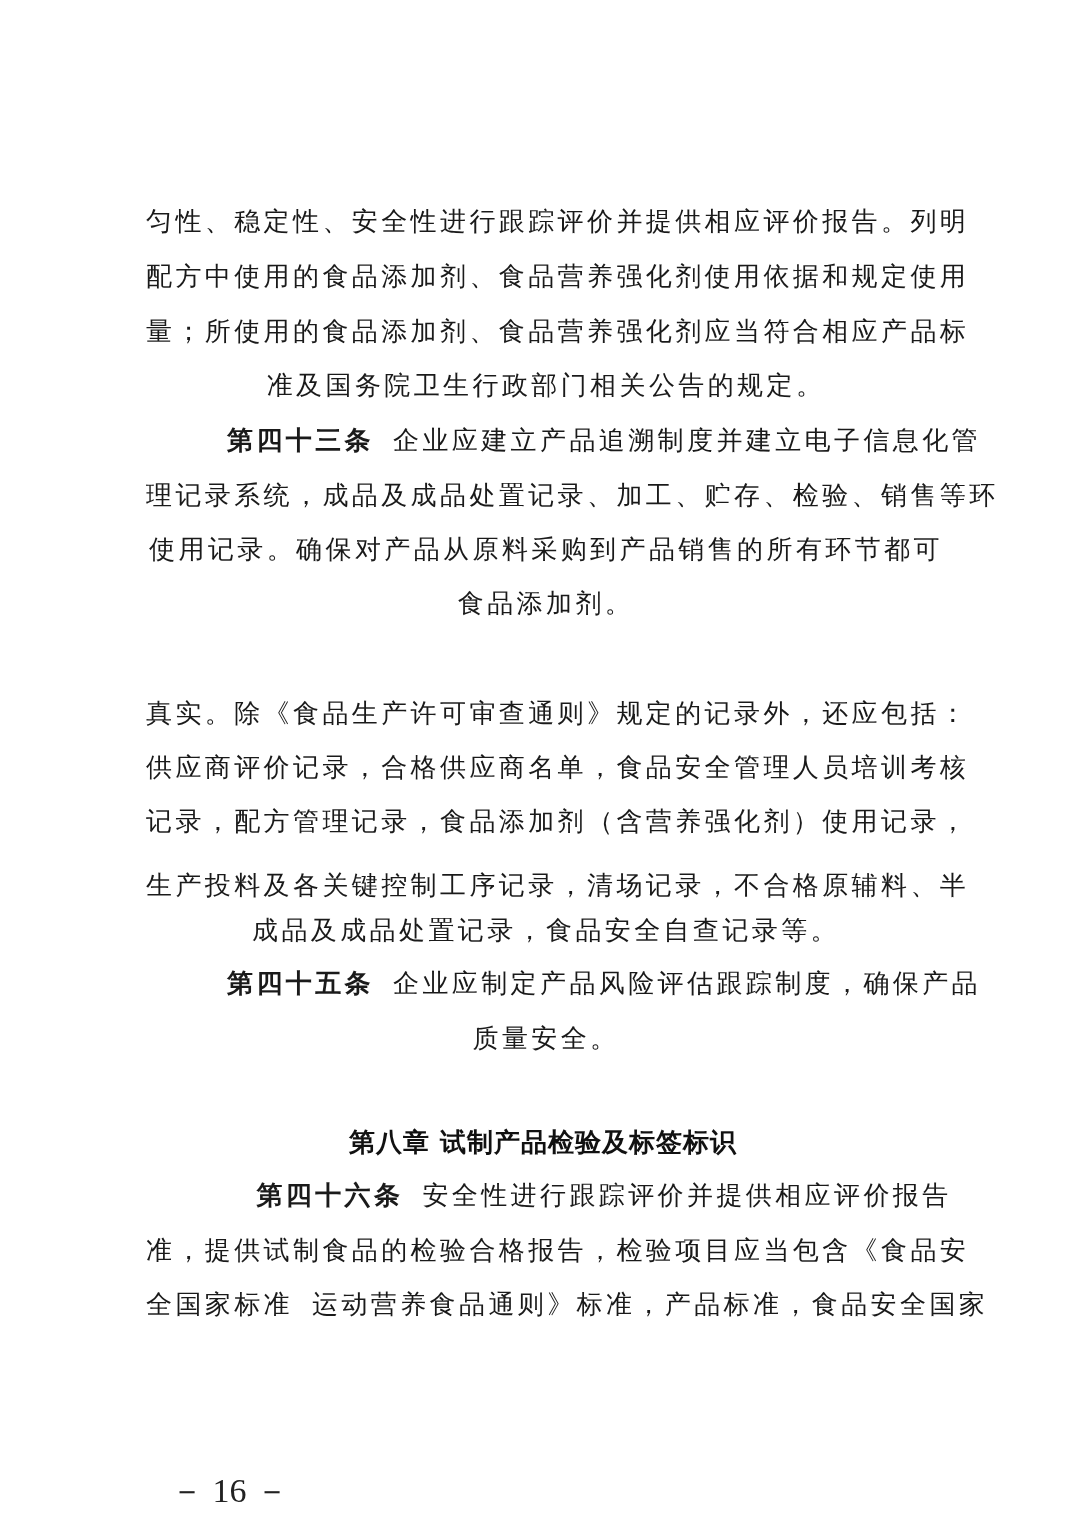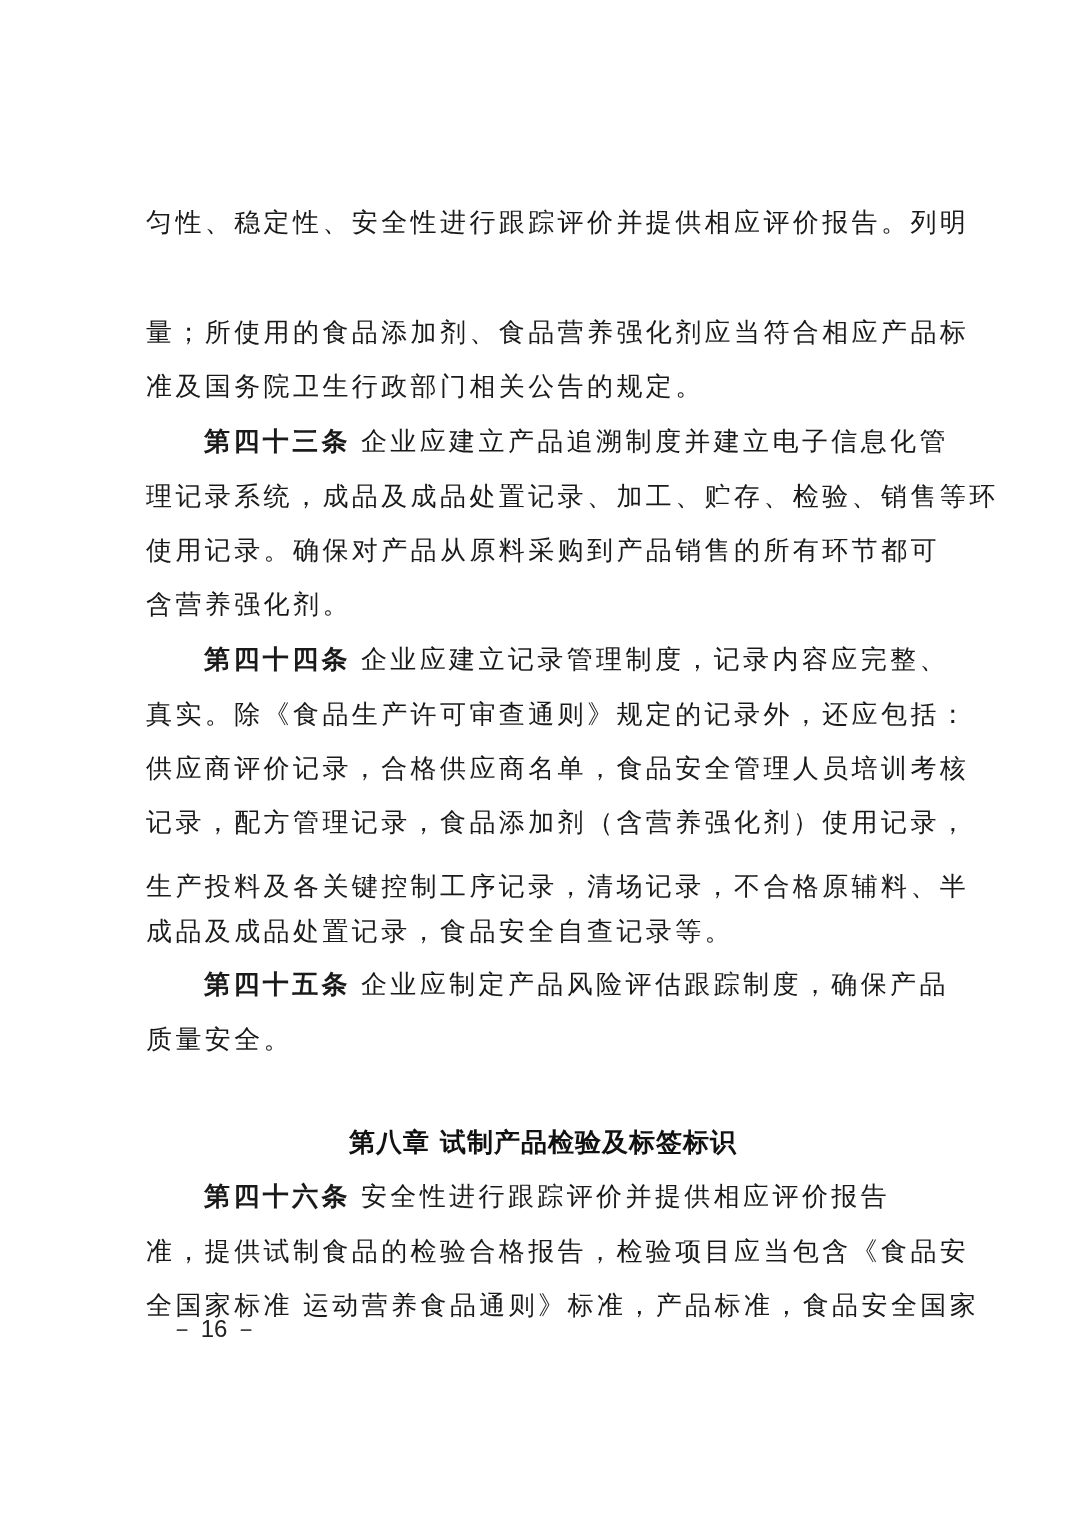--- a/index.html
+++ b/index.html
@@ -4,70 +4,68 @@
 <style>
   html, body { margin: 0; padding: 0; background: #ffffff; }
   body { width: 1075px; height: 1520px; position: relative; overflow: hidden; }
   .page { position: absolute; left: 0; top: 0; width: 1075px; height: 1520px; background: #fff; }
   .line {
     position: absolute;
     left: 146px;
     width: 800px;
     height: 36px;
     line-height: 36px;
-    font-family: Liberation Serif, serif;
+    font-family: Liberation Mono, monospace;
     font-size: 26px;
     letter-spacing: 3.4px;
     color: #1a1a1a;
     white-space: nowrap;
+    text-align: center;
   }
   .line.indent { left: 204px; }
   .art { font-weight: bold; }
   .heading {
     position: absolute;
     left: 0; width: 1086px;
     text-align: center;
     font-family: "DejaVu Sans", "Liberation Sans", sans-serif;
     font-weight: bold;
     font-size: 26px;
     letter-spacing: 1px;
     height: 36px; line-height: 36px;
     color: #111;
   }
   .pageno {
     position: absolute;
     left: 170px;
-    top: 1313px;
-    font-family: Liberation Sans, sans-serif;
-    font-size: 24px;
+    top: 1468px;
+    font-family: Liberation Serif, serif;
+    font-size: 34px;
     color: #222;
     white-space: pre;
   }
 </style>
 </head>
 <body>
 
 <div class="page">
 
   <div class="line" style="top:205px">匀性、稳定性、安全性进行跟踪评价并提供相应评价报告。列明</div>
+  <div class="line" style="top:260px">配方中使用的食品添加剂、食品营养强化剂使用依据和规定使用</div>
   <div class="line" style="top:315px">量；所使用的食品添加剂、食品营养强化剂应当符合相应产品标</div>
   <div class="line" style="top:369px">准及国务院卫生行政部门相关公告的规定。</div>
 
   <div class="line indent" style="top:424px">
     <span class="art">第四十三条</span>
     <span>企业应建立产品追溯制度并建立电子信息化管</span>
   </div>
   <div class="line" style="top:479px">理记录系统，成品及成品处置记录、加工、贮存、检验、销售等环</div>
   <div class="line" style="top:533px">使用记录。确保对产品从原料采购到产品销售的所有环节都可</div>
-  <div class="line" style="top:587px">含营养强化剂。</div>
+  <div class="line" style="top:587px">食品添加剂。</div>
 
-  <div class="line indent" style="top:642px">
-    <span class="art">第四十四条</span>
-    <span>企业应建立记录管理制度，记录内容应完整、</span>
-  </div>
   <div class="line" style="top:751px">供应商评价记录，合格供应商名单，食品安全管理人员培训考核</div>
   <div class="line" style="top:697px">真实。除《食品生产许可审查通则》规定的记录外，还应包括：</div>
   <div class="line" style="top:805px">记录，配方管理记录，食品添加剂（含营养强化剂）使用记录，</div>
   <div class="line" style="top:869px">生产投料及各关键控制工序记录，清场记录，不合格原辅料、半</div>
   <div class="line" style="top:914px">成品及成品处置记录，食品安全自查记录等。</div>
 
   <div class="line indent" style="top:967px">
     <span class="art">第四十五条</span>
     <span>企业应制定产品风险评估跟踪制度，确保产品</span>
   </div>

